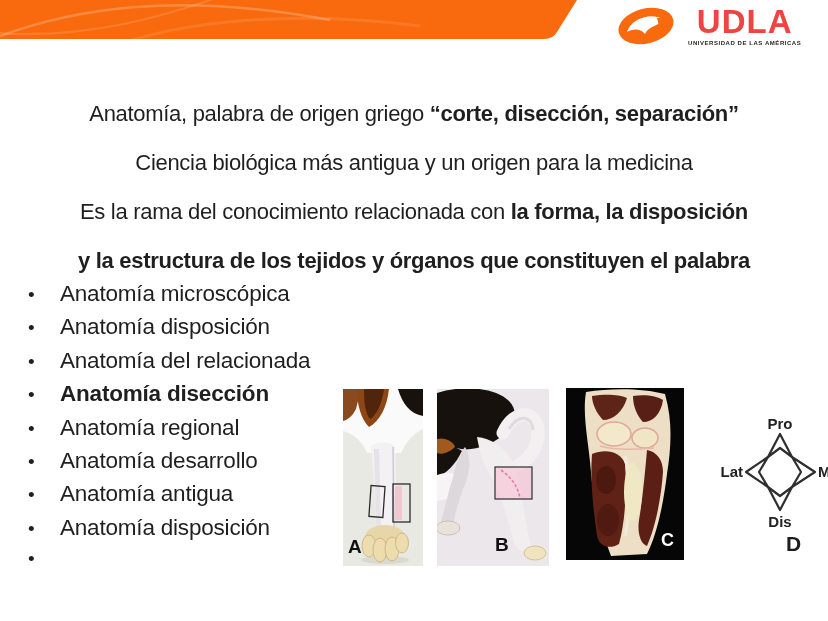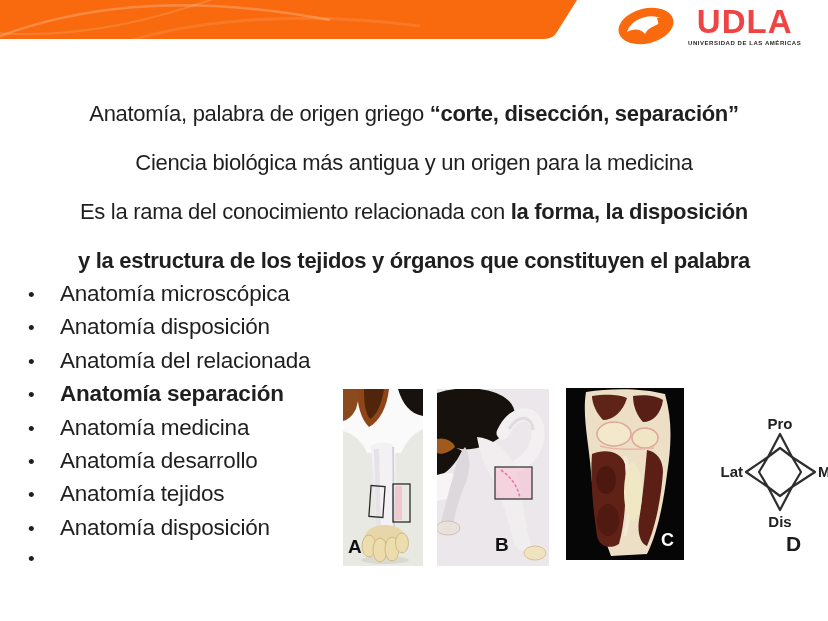--- a/index.html
+++ b/index.html
@@ -78,33 +78,33 @@
   <li>
       <span class="bullet-marker">•</span>
       <span class="item-label">Anatomía disposición</span>
     </li>
   <li>
       <span class="bullet-marker">•</span>
       <span class="item-label">Anatomía del relacionada</span>
     </li>
   <li class="item-bold">
       <span class="bullet-marker">•</span>
-      <span class="item-label">Anatomía separación</span>
+      <span class="item-label">Anatomía disección</span>
     </li>
   <li>
       <span class="bullet-marker">•</span>
-      <span class="item-label">Anatomía medicina</span>
+      <span class="item-label">Anatomía regional</span>
     </li>
   <li>
       <span class="bullet-marker">•</span>
       <span class="item-label">Anatomía desarrollo</span>
     </li>
   <li>
       <span class="bullet-marker">•</span>
-      <span class="item-label">Anatomía tejidos</span>
+      <span class="item-label">Anatomía antigua</span>
     </li>
   <li>
       <span class="bullet-marker">•</span>
       <span class="item-label">Anatomía disposición</span>
     </li>
   <li>
       <span class="bullet-marker">•</span>
     </li>
 </ul>
 

